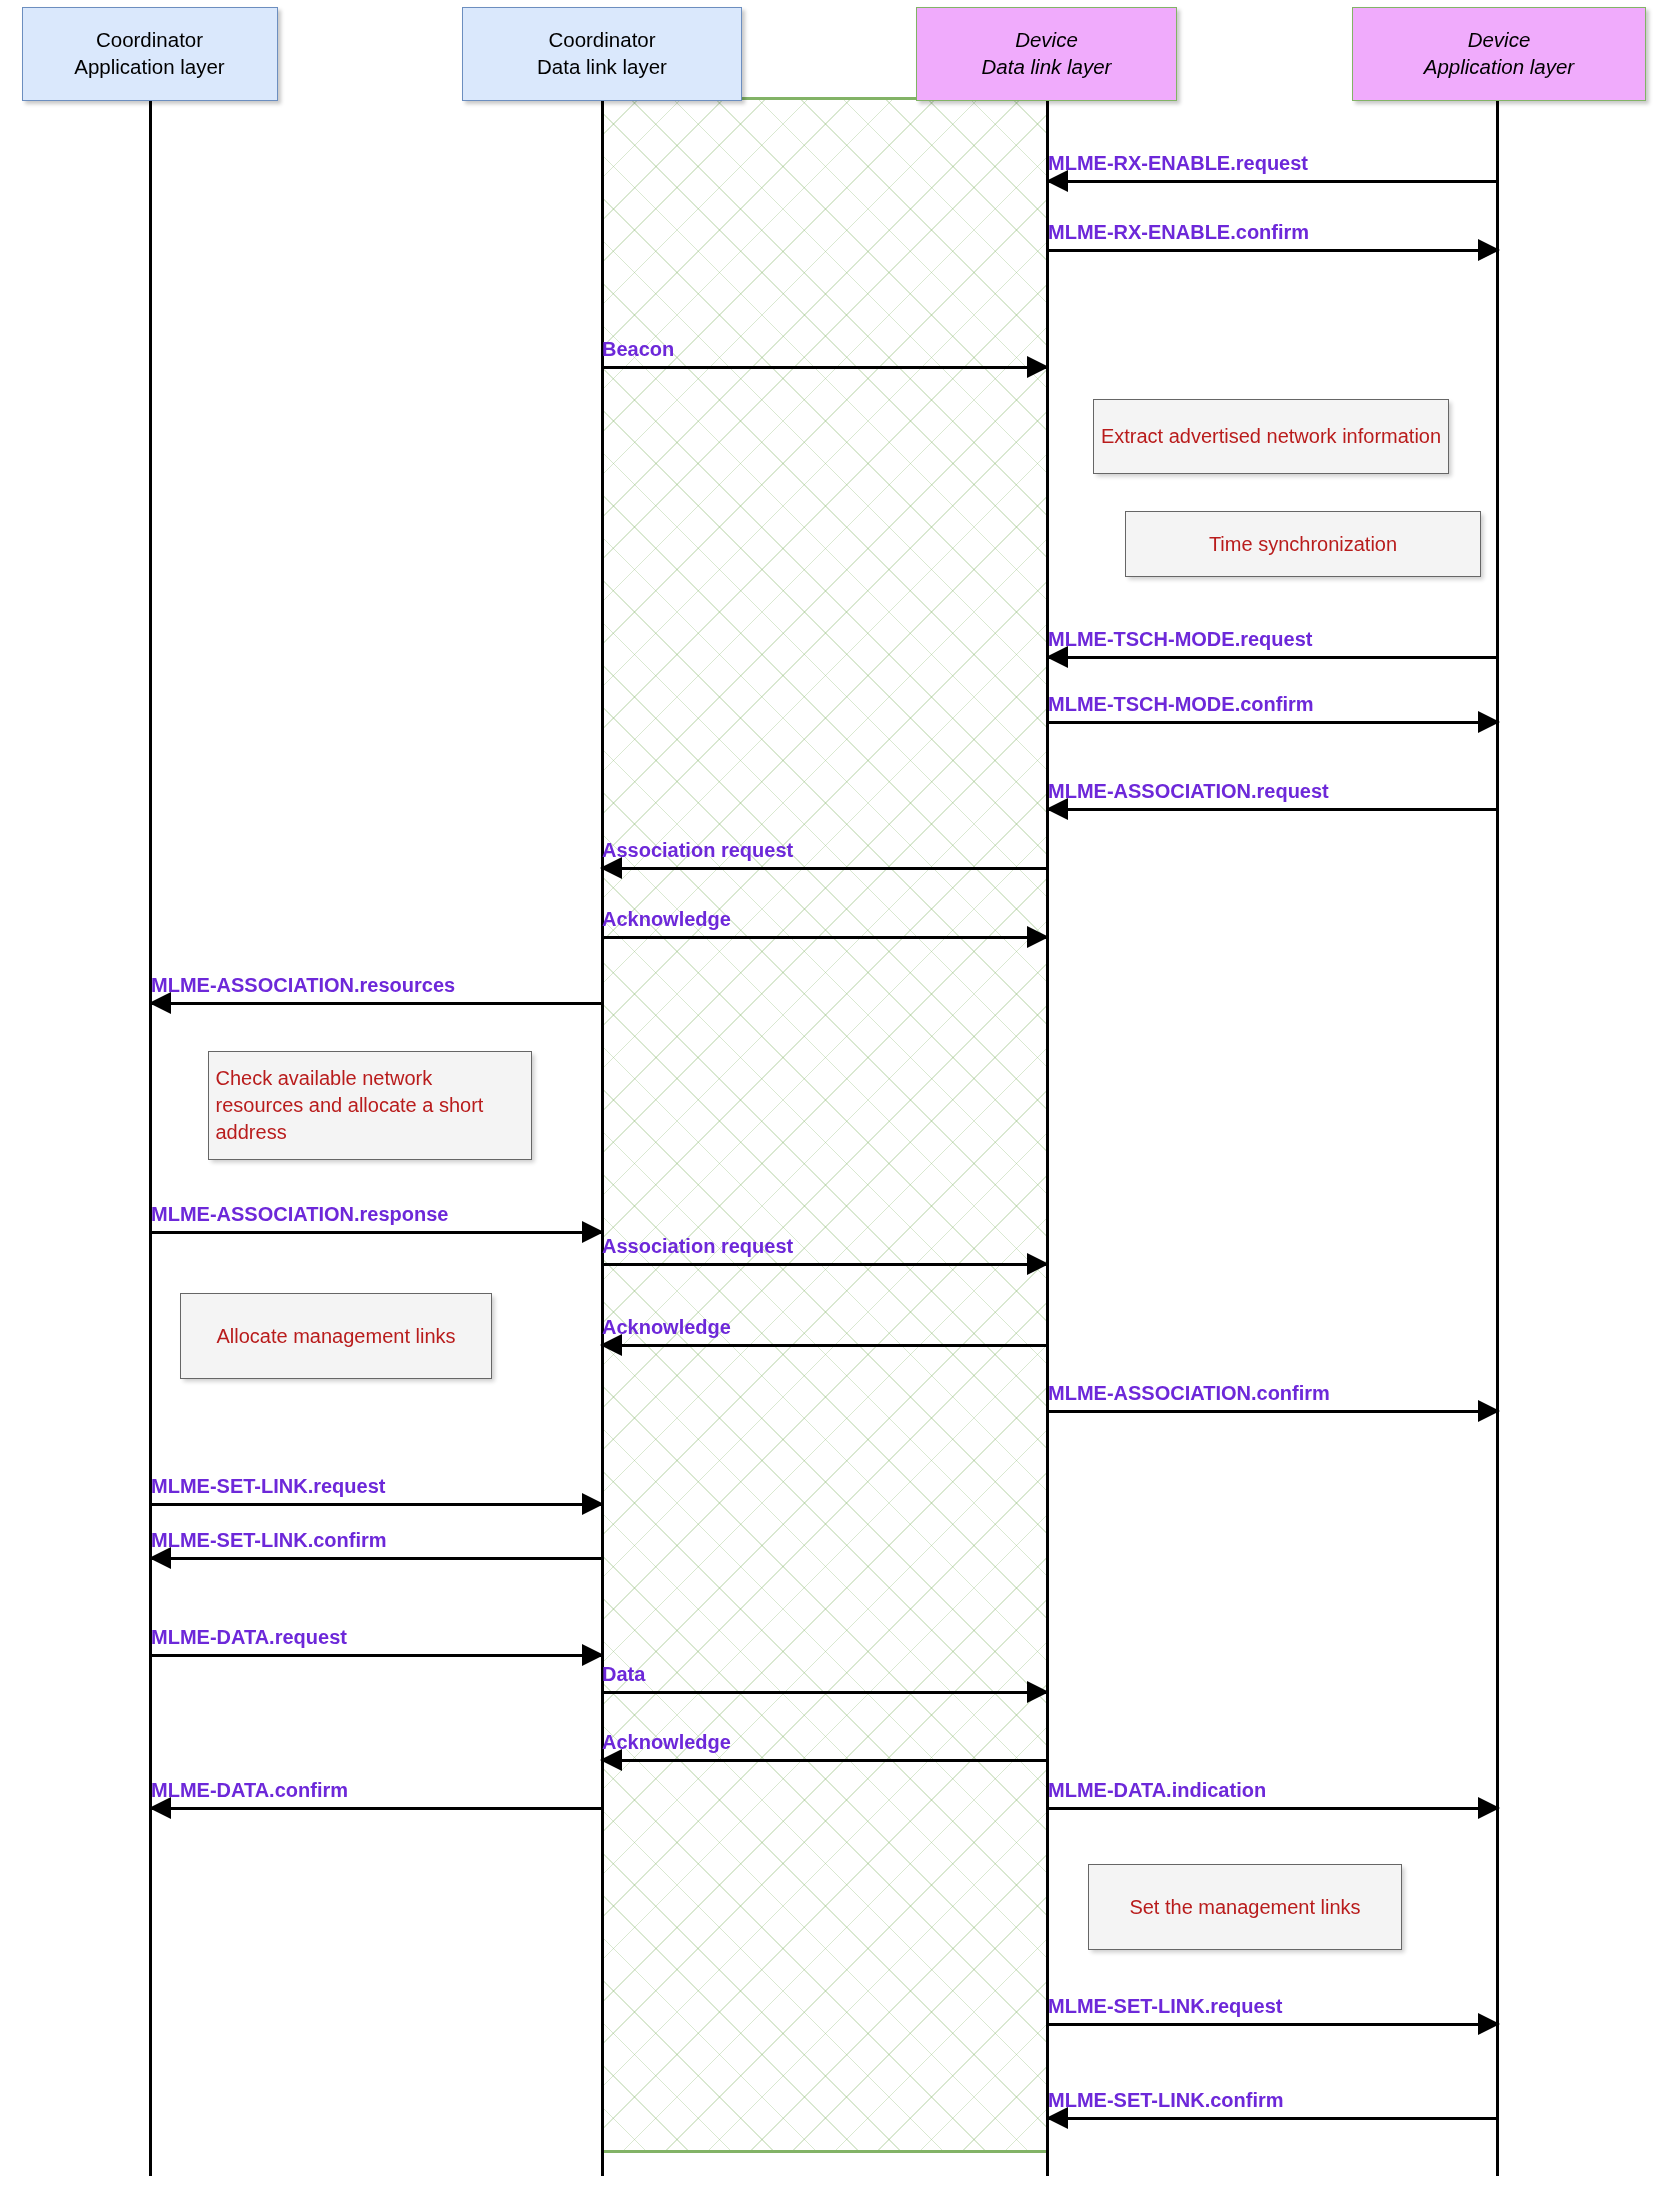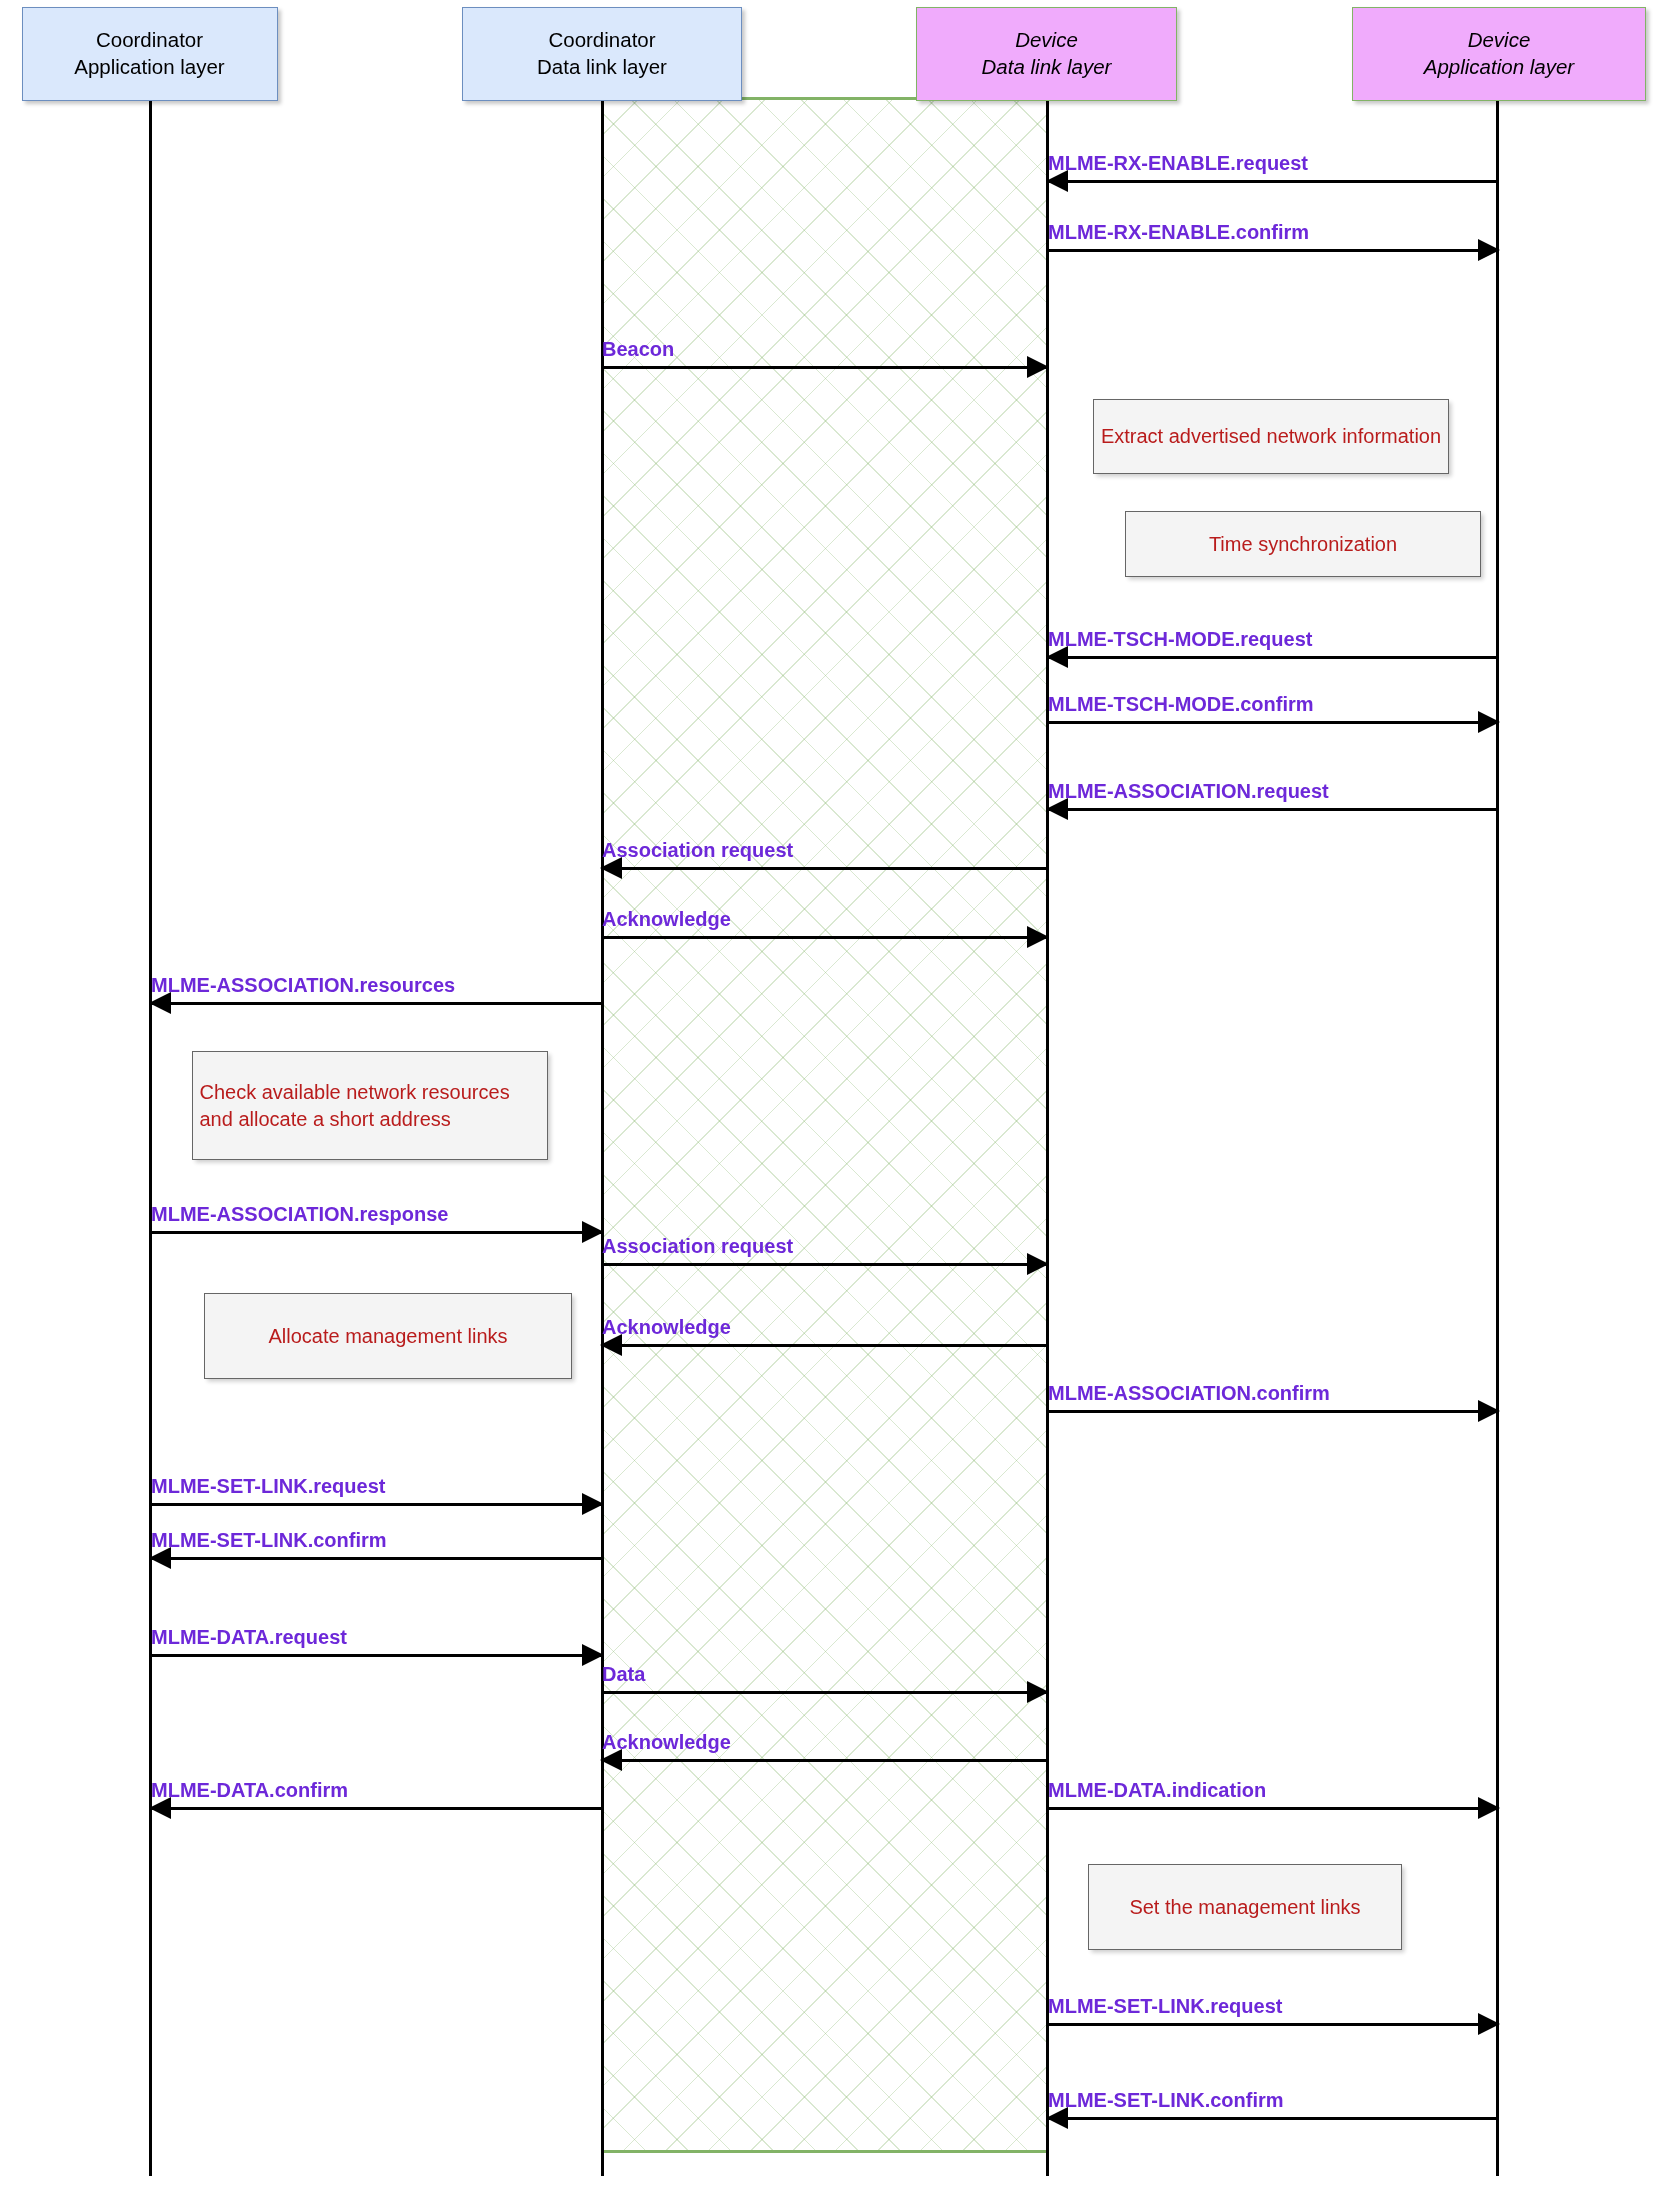--- a/index.html
+++ b/index.html
@@ -135,37 +135,37 @@
     <div class="head"></div>
     <div class="lbl">Acknowledge</div>
   </div>
 
   <div class="msg l" style="left:151px; top:1002px; width:451px;">
     <div class="line"></div>
     <div class="head"></div>
     <div class="lbl">MLME-ASSOCIATION.resources</div>
   </div>
 
-  <div class="note" style="left:192px; top:1051px; width:356px; height:109px;">
+  <div class="note" style="left:208px; top:1051px; width:324px; height:109px;">
     <span>Check available network resources and allocate a short address</span>
   </div>
 
   <div class="msg r" style="left:151px; top:1231px; width:451px;">
     <div class="line"></div>
     <div class="head"></div>
     <div class="lbl">MLME-ASSOCIATION.response</div>
   </div>
 
   <div class="msg r" style="left:602px; top:1263px; width:445px;">
     <div class="line"></div>
     <div class="head"></div>
     <div class="lbl">Association request</div>
   </div>
 
-  <div class="note" style="left:204px; top:1293px; width:368px; height:86px;">
+  <div class="note" style="left:180px; top:1293px; width:312px; height:86px;">
     <span>Allocate management links</span>
   </div>
 
   <div class="msg l" style="left:602px; top:1344px; width:445px;">
     <div class="line"></div>
     <div class="head"></div>
     <div class="lbl">Acknowledge</div>
   </div>
 
   <div class="msg r" style="left:1048px; top:1410px; width:450px;">

